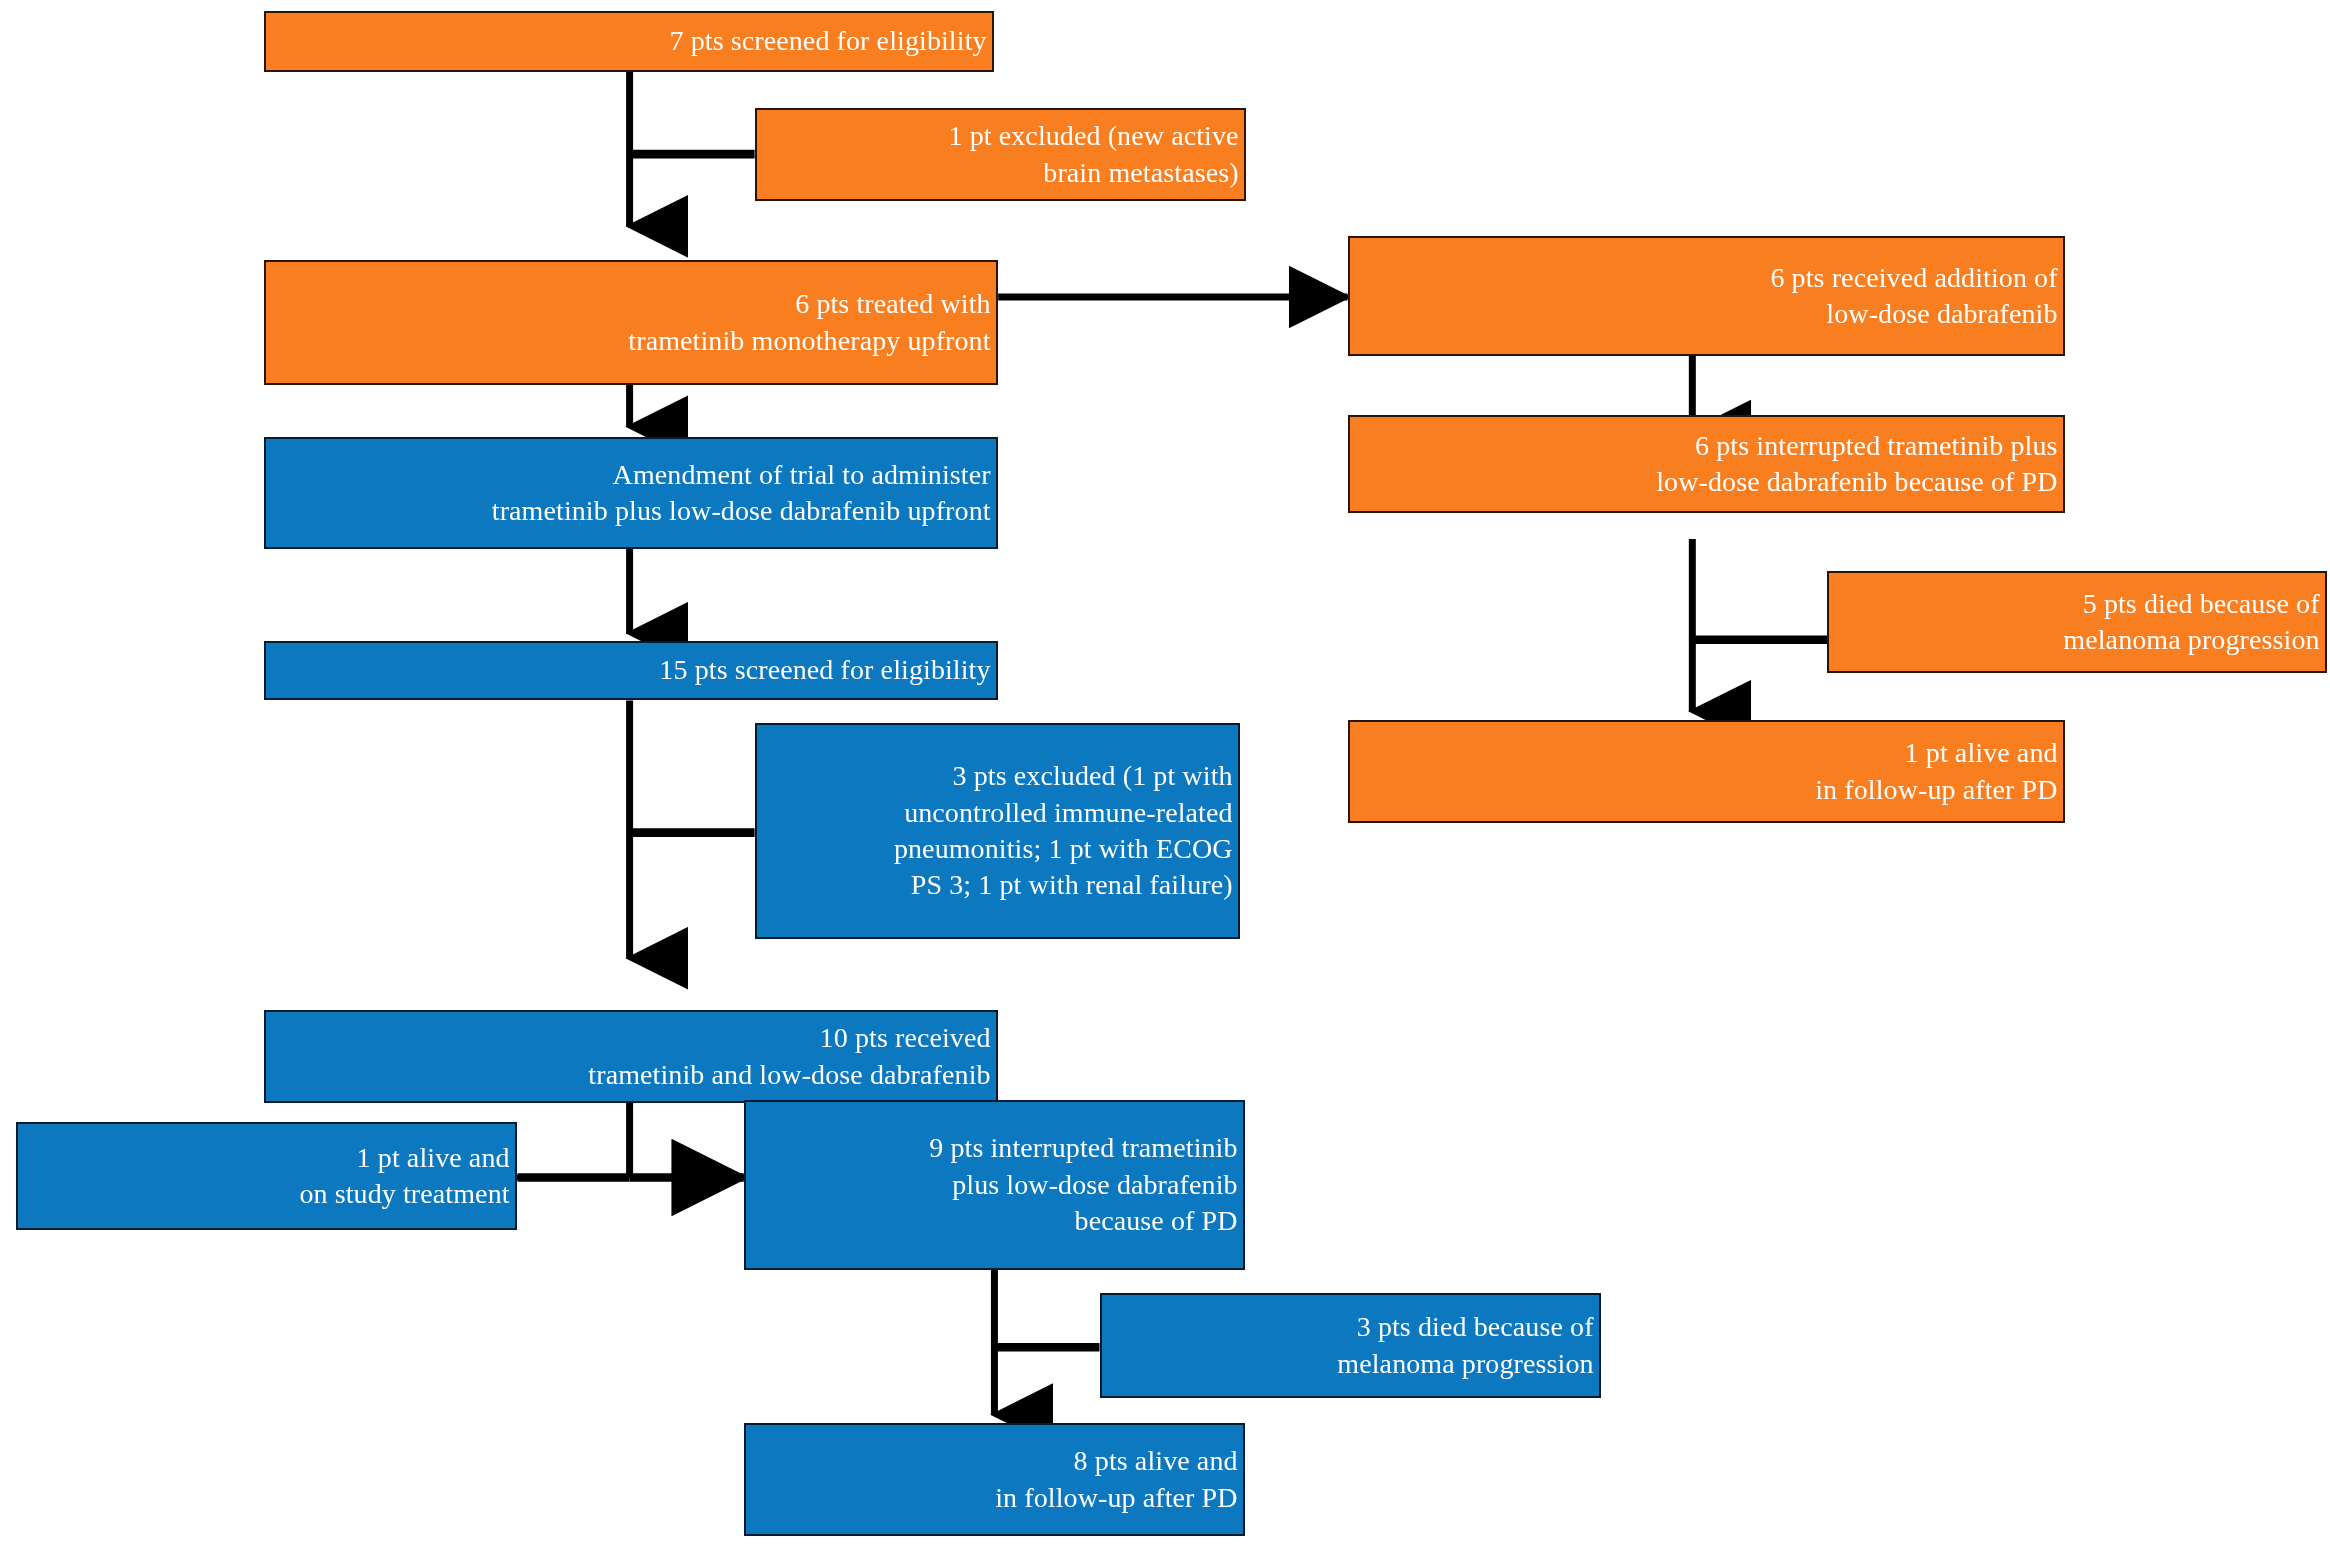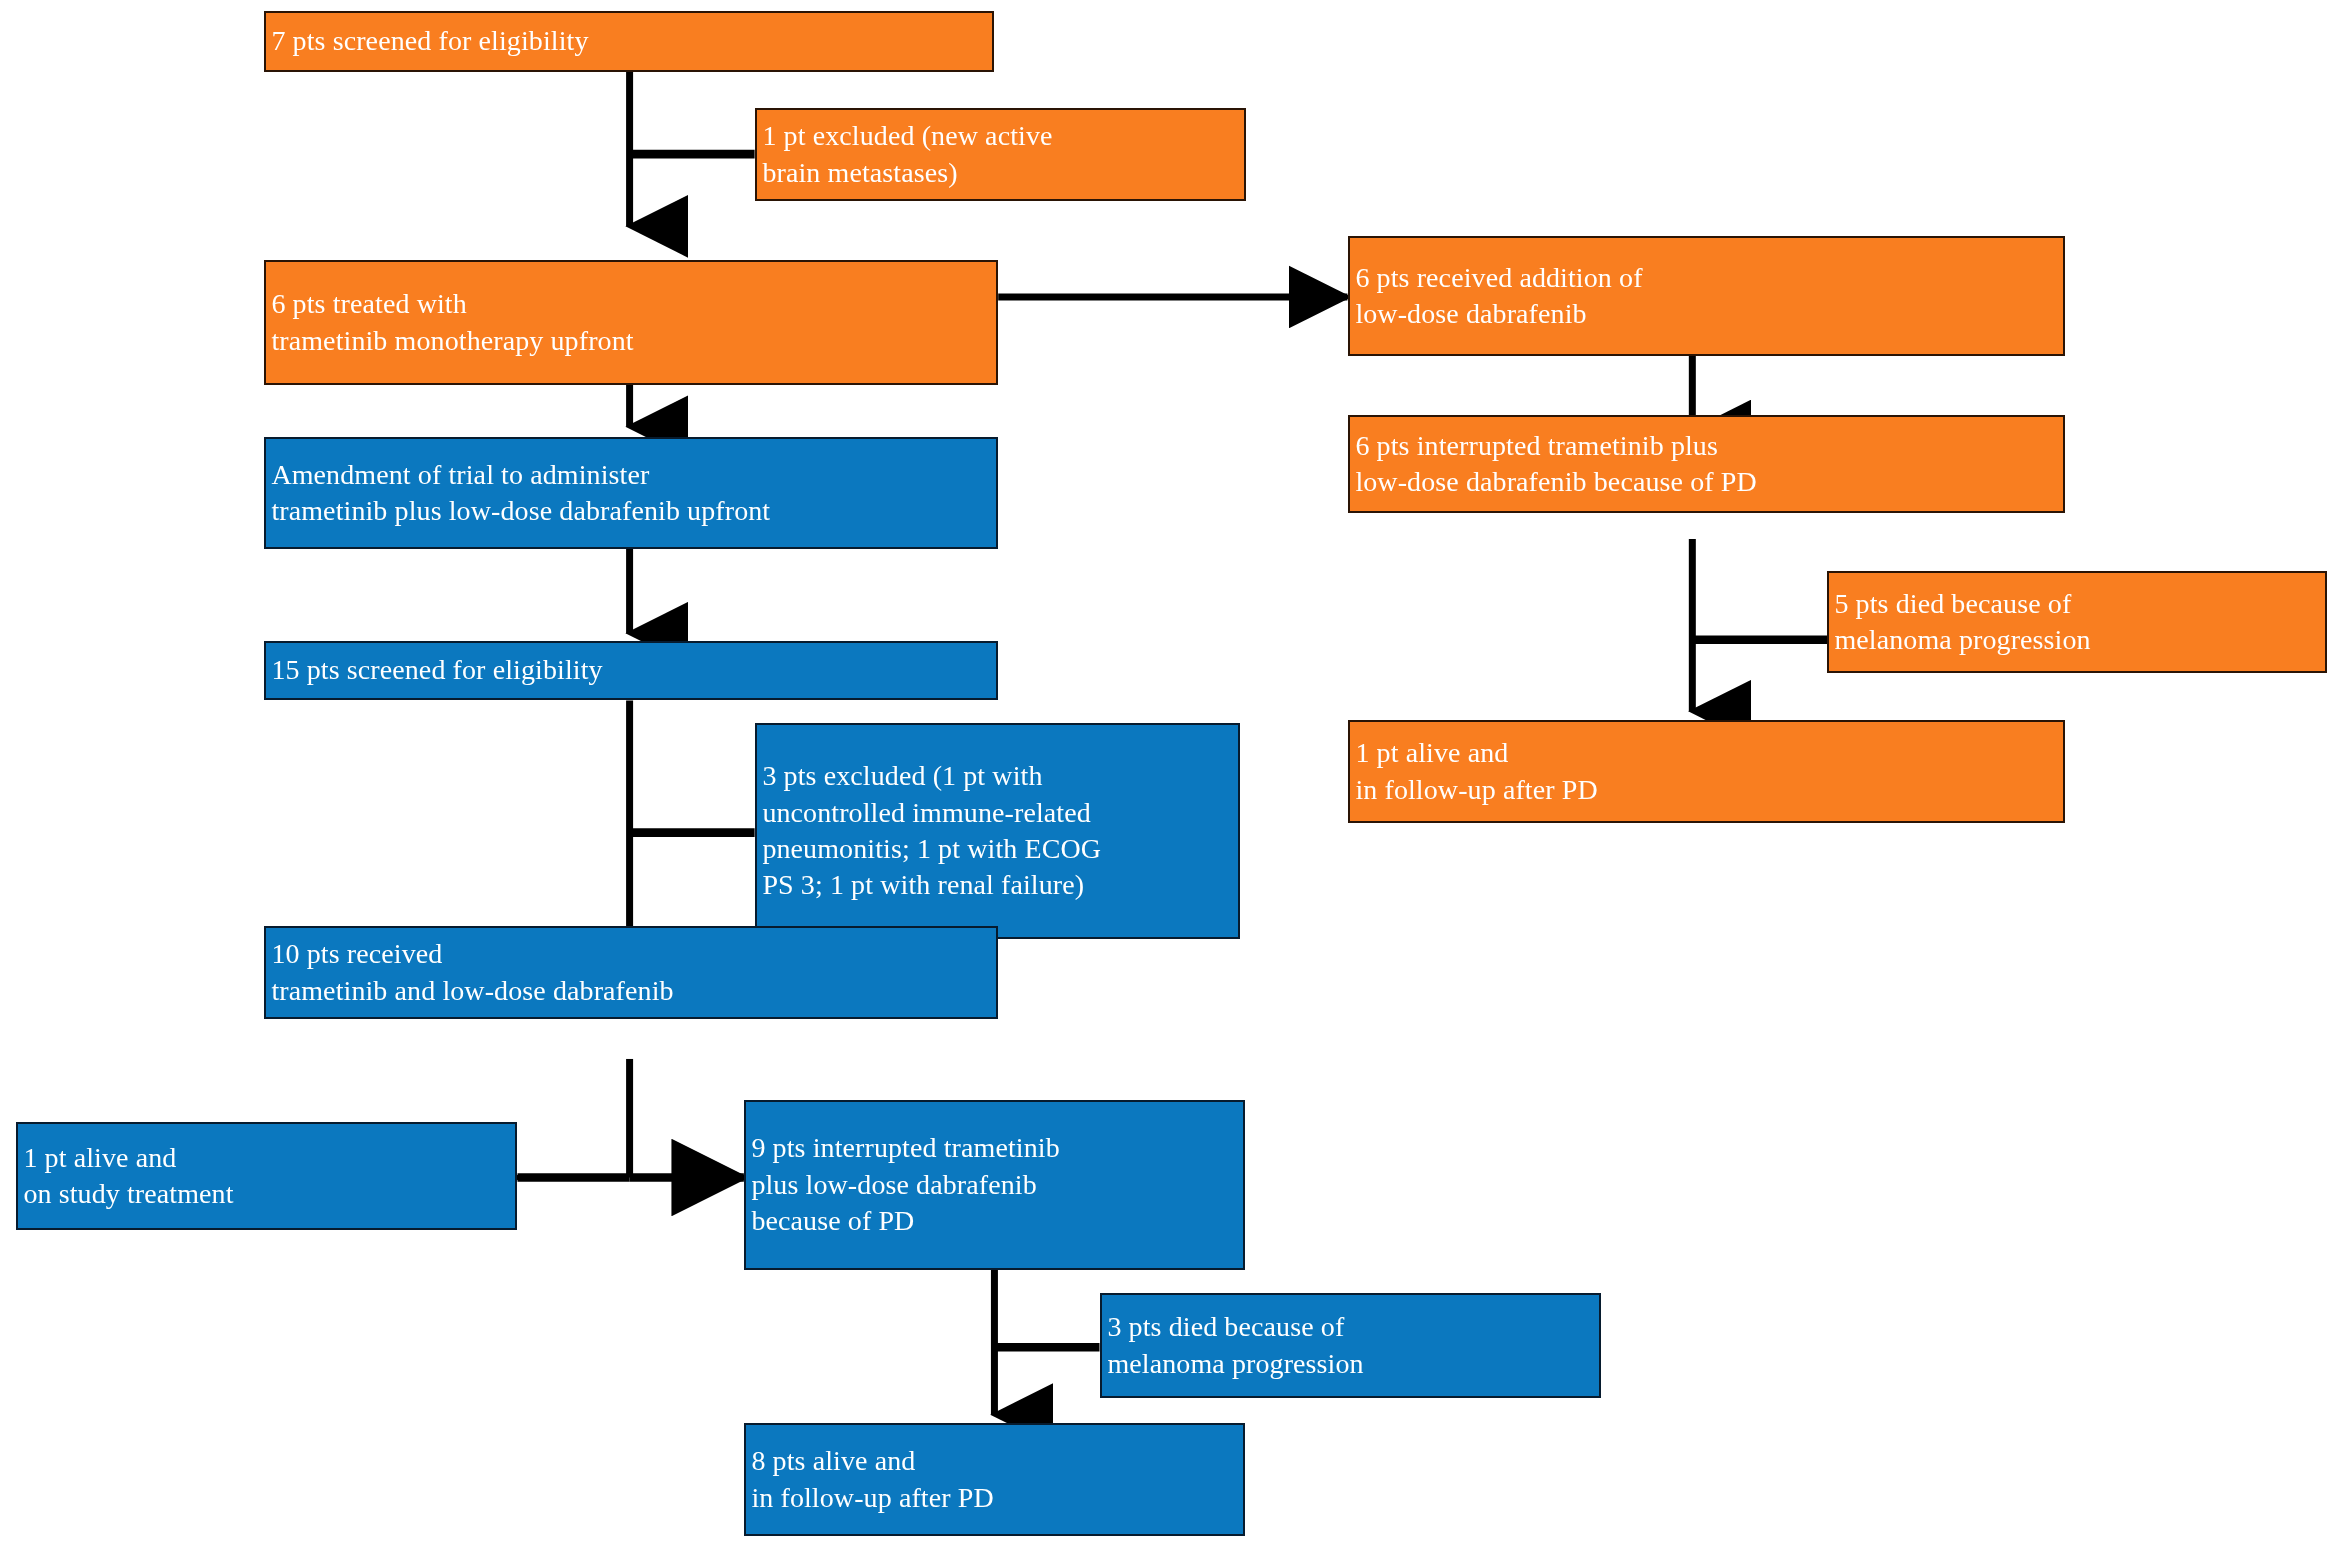--- a/index.html
+++ b/index.html
@@ -24,21 +24,21 @@
     width: 2330px;
     height: 1565px;
     pointer-events: none;
   }
   .node {
     position: absolute;
     box-sizing: border-box;
     display: flex;
     align-items: center;
     justify-content: center;
-    text-align: left;
+    text-align: right;
     color: #ffffff;
     border: 2.7px solid #111111;
     line-height: 1.30;
     padding: 2.2px 5.4px;
     font-size: 28px;
     letter-spacing: 0.1px;
   }
   .node.orange {
     background: #F97E20;
     border-color: #2a1405;
@@ -139,21 +139,21 @@
     <span class="txt">15 pts screened for eligibility</span>
   </div>
 
   <div class="node blue" style="left:755px; top:723px; width:485px; height:216px;">
     <span class="txt">3 pts excluded (1 pt with
 uncontrolled immune-related
 pneumonitis; 1 pt with ECOG
 PS 3; 1 pt with renal failure)</span>
   </div>
 
-  <div class="node blue" style="left:264px; top:926px; width:734px; height:93px;">
+  <div class="node blue" style="left:264px; top:1010px; width:734px; height:93px;">
     <span class="txt">10 pts received
 trametinib and low-dose dabrafenib</span>
   </div>
 
   <div class="node blue" style="left:16px; top:1122px; width:501px; height:108px;">
     <span class="txt">1 pt alive and
 on study treatment</span>
   </div>
 
   <div class="node blue" style="left:744px; top:1100px; width:501px; height:170px;">

